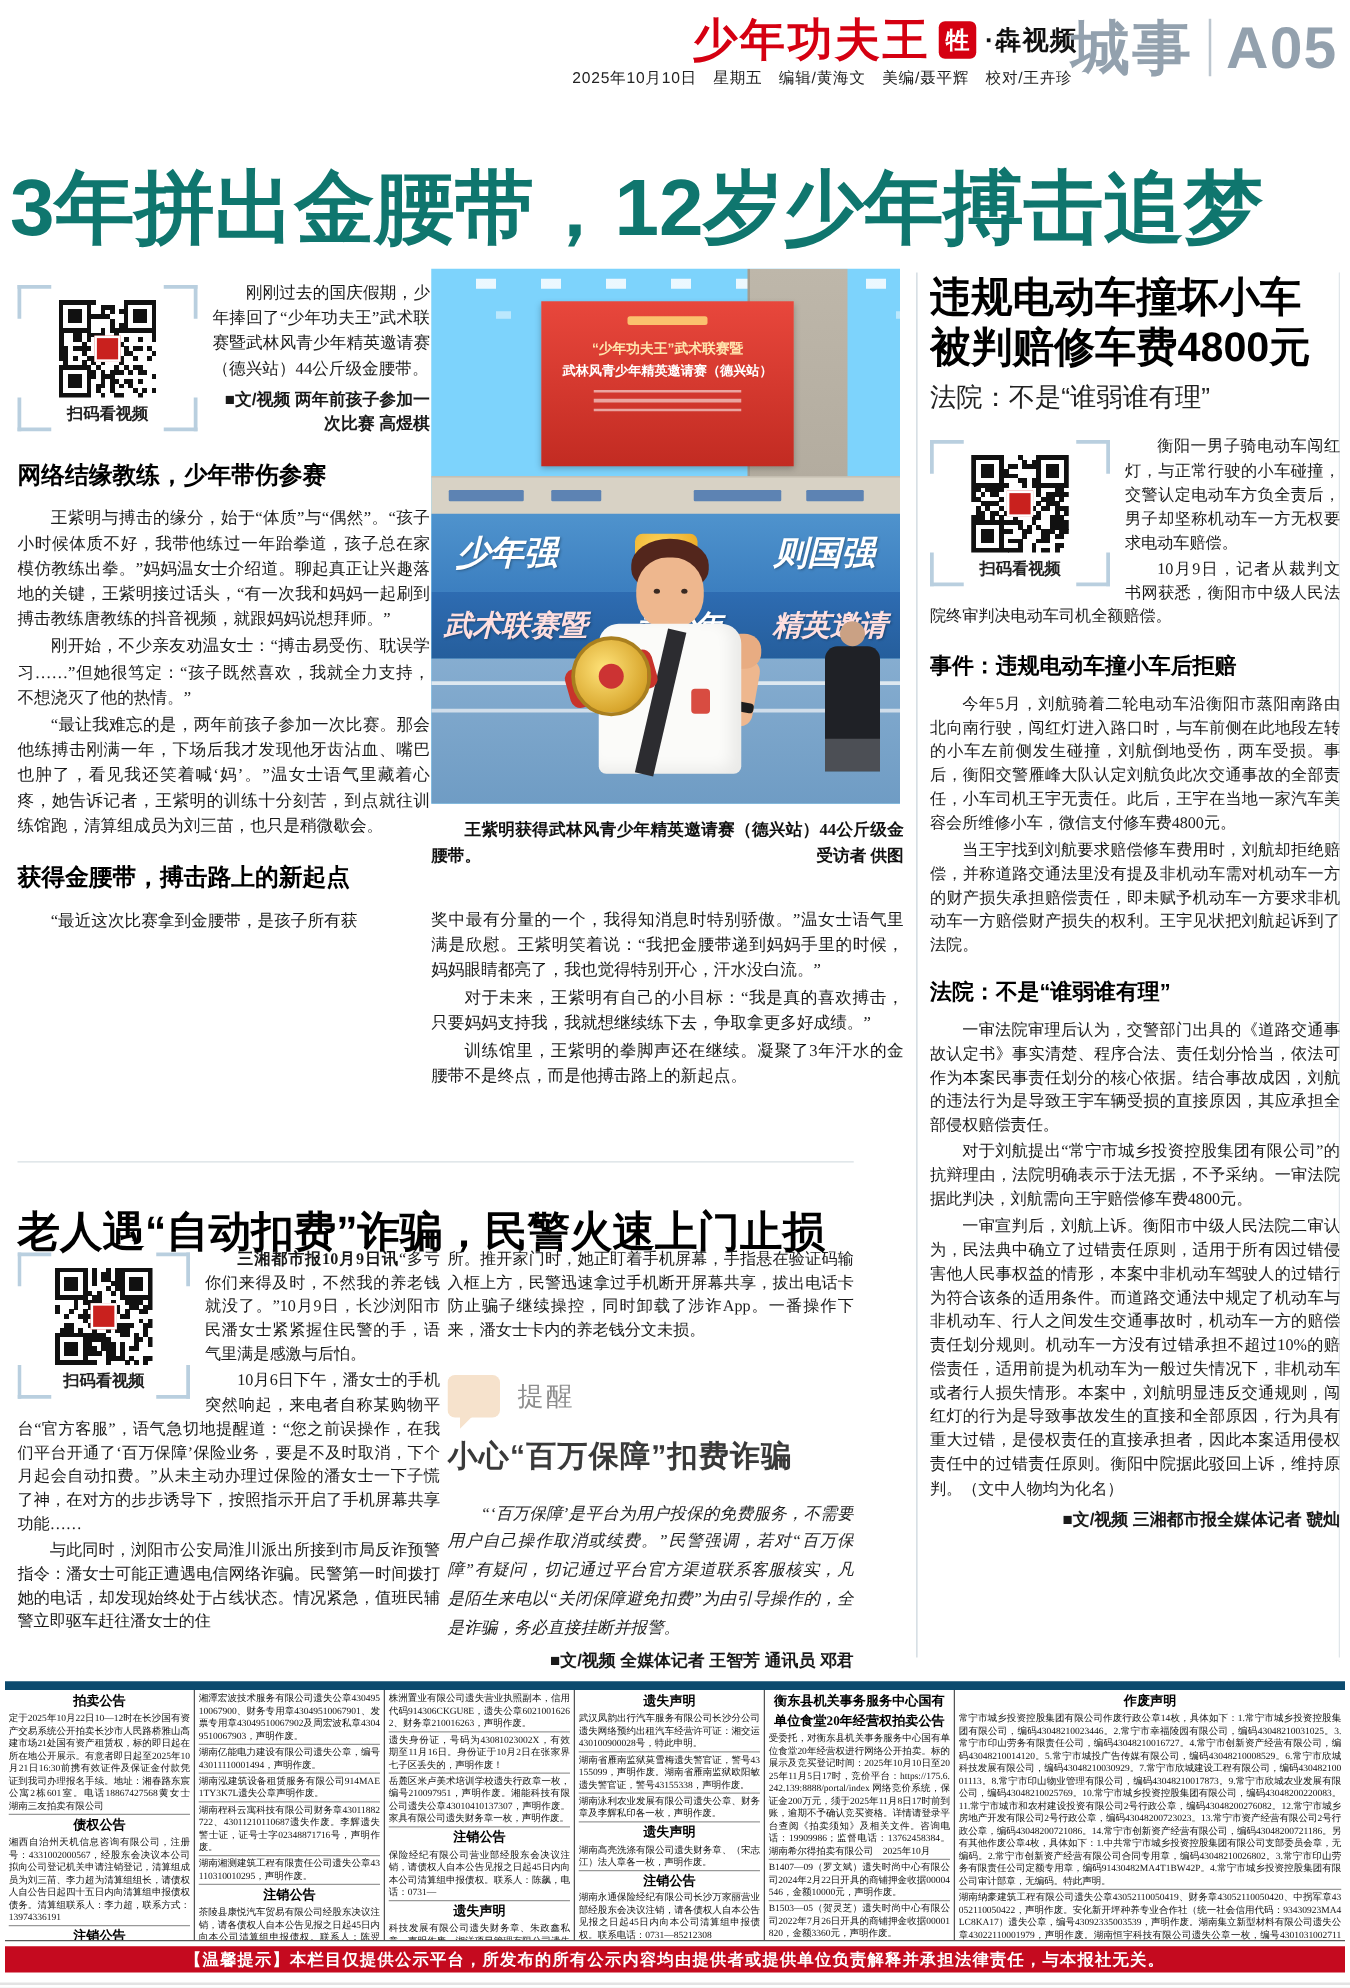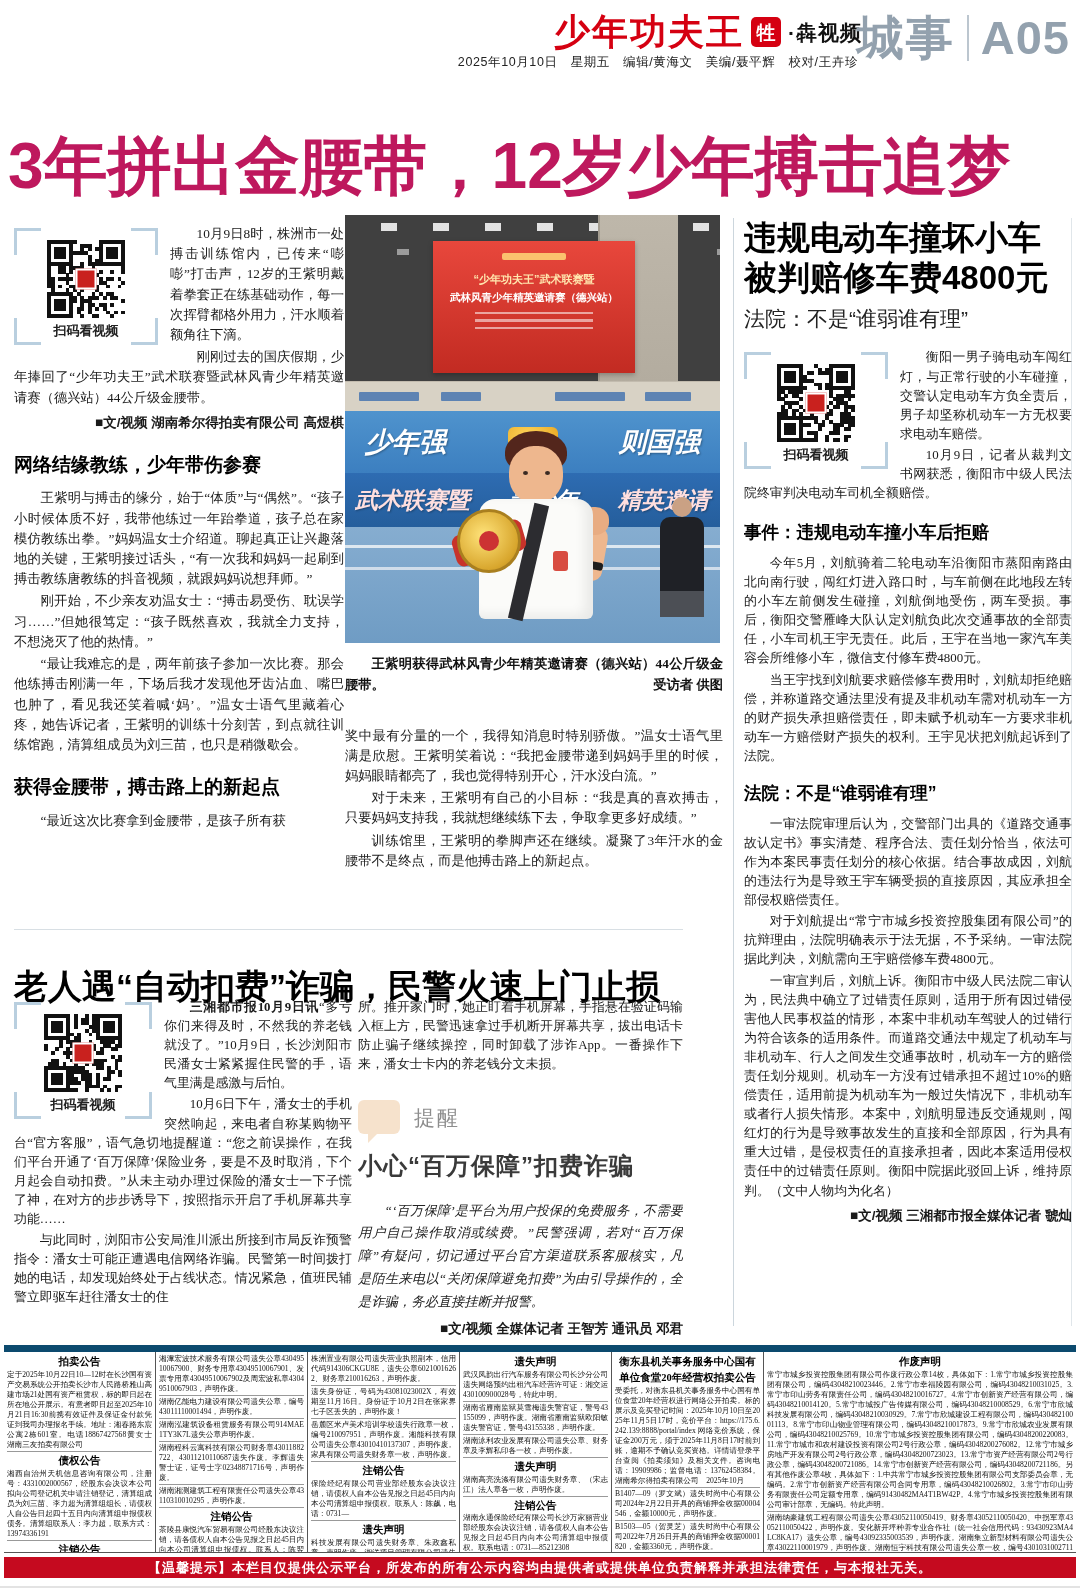--- a/index.html
+++ b/index.html
@@ -11,21 +11,21 @@
   .brand-logo{width:30px;height:30px;background:#d50011;color:#fff;border-radius:5px;display:flex;
               align-items:center;justify-content:center;font:700 19px/1 "Liberation Sans",sans-serif;}
   .brand-suffix{font:700 21px/1 "Liberation Sans",sans-serif;color:#111;letter-spacing:1px;}
   .dateline{position:absolute;top:56px;right:222px;font:12.5px/1 "Liberation Sans",sans-serif;color:#222;letter-spacing:.6px;}
   .mast-right{position:absolute;top:14px;right:10px;display:flex;align-items:center;gap:12px;color:#93a1ae;}
   .section-name{font:900 47px/1 "Liberation Sans",sans-serif;letter-spacing:2px;}
   .mast-vline{width:2px;height:46px;background:#bcc6cf;}
   .page-no{font:800 47px/1 "Liberation Sans",sans-serif;letter-spacing:1px;}
   
   .headline{position:absolute;left:8px;top:90px;width:1066px;font:900 64px/1.05 "Liberation Sans",sans-serif;
-            color:#be185d;white-space:nowrap;letter-spacing:0;}
+            color:#0f766e;white-space:nowrap;letter-spacing:0;}
   .subhead{position:absolute;left:10px;top:168px;width:1066px;font:700 29px/1.2 "Liberation Sans",sans-serif;
            color:#0d0d0d;white-space:nowrap;}
   
   .col-left{position:absolute;left:14px;top:224px;width:330px;}
   .col-mid{position:absolute;left:345px;top:215px;width:378px;}
   .col-right{position:absolute;left:744px;top:218px;width:328px;height:1112px;overflow:hidden;}
   .vrule{position:absolute;left:733px;top:218px;width:1px;height:1108px;background:#ccd6dd;}
   .vrule2{position:absolute;left:1071px;top:218px;width:1px;height:1108px;background:#e0e6ea;}
   .hrule{position:absolute;left:14px;top:929px;width:669px;height:1px;background:#d8dfe4;}
   .bp{margin:0 0 2px;font-size:13.3px;line-height:1.52;text-align:justify;text-indent:2em;}
@@ -40,21 +40,21 @@
   .ck.tr{top:0;right:0;border-left:none;border-bottom:none;}
   .ck.bl{bottom:0;left:0;border-right:none;border-top:none;}
   .ck.br{bottom:0;right:0;border-left:none;border-top:none;}
   .qr-canvas{width:78px;height:78px;margin:0 auto;position:relative;}
   .qr-canvas svg{width:100%;height:100%;display:block;}
   .qr-canvas::after{content:"";position:absolute;left:50%;top:50%;width:17px;height:17px;
                     transform:translate(-50%,-50%);background:#c9211e;border:2px solid #fff;}
   .qr-label{margin-top:5px;font:700 13px/1.2 "Liberation Serif",serif;color:#222;}
   .cf::after{content:"";display:block;clear:both;}
   
-  .photo{position:relative;width:375px;height:428px;background:#404040;overflow:hidden;}
+  .photo{position:relative;width:375px;height:428px;background:#7dd3fc;overflow:hidden;}
   .ph-lights{position:absolute;top:8px;left:0;width:100%;height:8px;
              background:repeating-linear-gradient(90deg,transparent 0 36px,rgba(255,255,255,.85) 36px 52px);}
   .ph-lights2{position:absolute;top:34px;left:0;width:100%;height:6px;opacity:.6;
              background:repeating-linear-gradient(90deg,transparent 0 52px,rgba(255,255,255,.8) 52px 64px);}
   .ph-grid{position:absolute;right:42px;top:0;width:78px;height:198px;
            background:repeating-linear-gradient(90deg,#b5ae a1 0,#b5aea1 0);
            background:linear-gradient(#beb7aa,#b1aa9d);border-left:2px solid #a49d90;}
   .ph-banner{position:absolute;left:88px;top:26px;width:202px;height:132px;text-align:center;
              background:linear-gradient(#e8473c,#c22b22);box-shadow:0 2px 5px rgba(0,0,0,.25);padding-top:12px;box-sizing:border-box;}
   .ph-logobar{width:64px;height:7px;margin:0 auto 10px;background:rgba(255,215,120,.85);border-radius:2px;}
@@ -282,23 +282,22 @@
             <rect x="18" y="19" width="1.05" height="1.05"></rect>
             <rect x="20" y="19" width="1.05" height="1.05"></rect>
             <rect x="9" y="20" width="1.05" height="1.05"></rect>
             <rect x="12" y="20" width="1.05" height="1.05"></rect>
             <rect x="13" y="20" width="1.05" height="1.05"></rect>
             <rect x="17" y="20" width="1.05" height="1.05"></rect>
           </svg>
         </div>
       <div class="qr-label">扫码看视频</div>
     </div>
-    <p class="bp">10月9日8时，株洲市一处搏击训练馆内，已传来“嘭嘭”打击声，12岁的王紫明戴着拳套正在练基础动作，每一次挥臂都格外用力，汗水顺着额角往下滴。</p>
     <p class="bp">刚刚过去的国庆假期，少年捧回了“少年功夫王”武术联赛暨武林风青少年精英邀请赛（德兴站）44公斤级金腰带。</p>
-    <div class="byline">■文/视频 湖南希尔得拍卖有限公司 高煜棋</div>
+    <div class="byline">■文/视频 两年前孩子参加一次比赛 高煜棋</div>
     <h3 class="a1-sub">网络结缘教练，少年带伤参赛</h3>
     <p class="bp">王紫明与搏击的缘分，始于“体质”与“偶然”。“孩子小时候体质不好，我带他练过一年跆拳道，孩子总在家模仿教练出拳。”妈妈温女士介绍道。聊起真正让兴趣落地的关键，王紫明接过话头，“有一次我和妈妈一起刷到搏击教练唐教练的抖音视频，就跟妈妈说想拜师。”</p>
     <p class="bp">刚开始，不少亲友劝温女士：“搏击易受伤、耽误学习……”但她很笃定：“孩子既然喜欢，我就全力支持，不想浇灭了他的热情。”</p>
     <p class="bp">“最让我难忘的是，两年前孩子参加一次比赛。那会他练搏击刚满一年，下场后我才发现他牙齿沾血、嘴巴也肿了，看见我还笑着喊‘妈’。”温女士语气里藏着心疼，她告诉记者，王紫明的训练十分刻苦，到点就往训练馆跑，清算组成员为刘三苗，也只是稍微歇会。</p>
     <h3 class="a1-sub">获得金腰带，搏击路上的新起点</h3>
     <p class="bp">“最近这次比赛拿到金腰带，是孩子所有获</p>
   </div>
 
   <div class="col-mid">
     <div class="photo">

